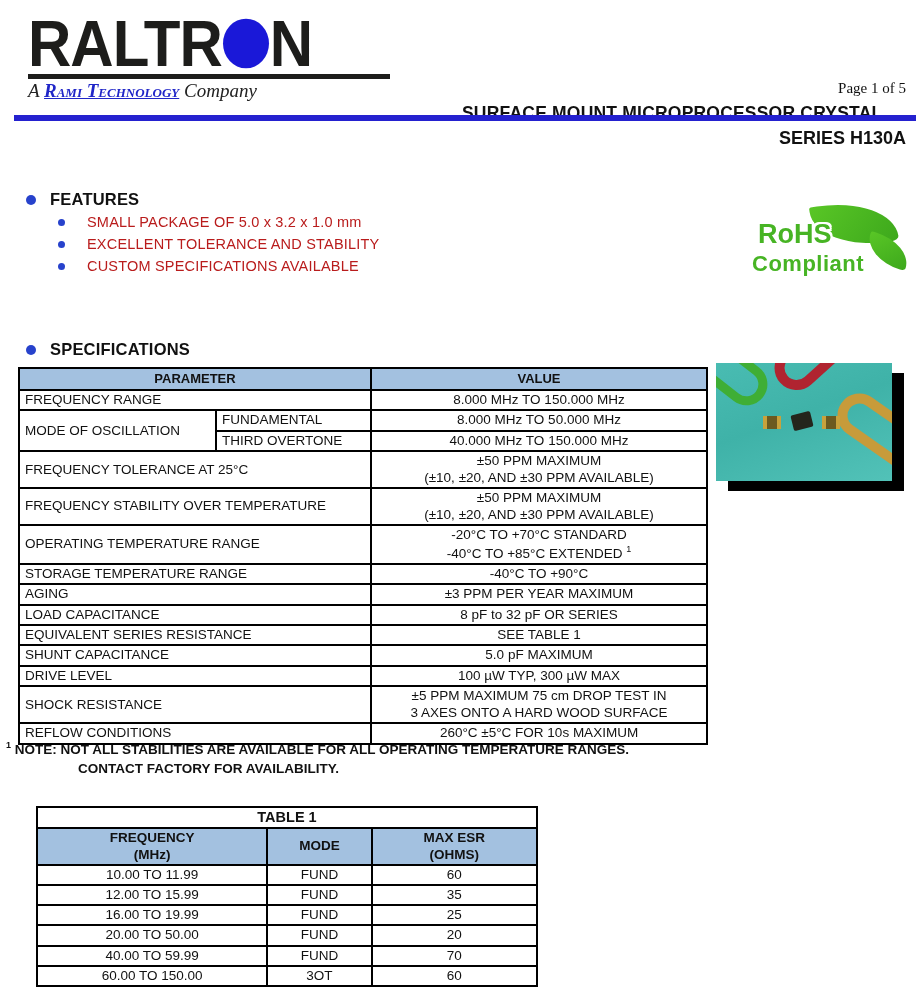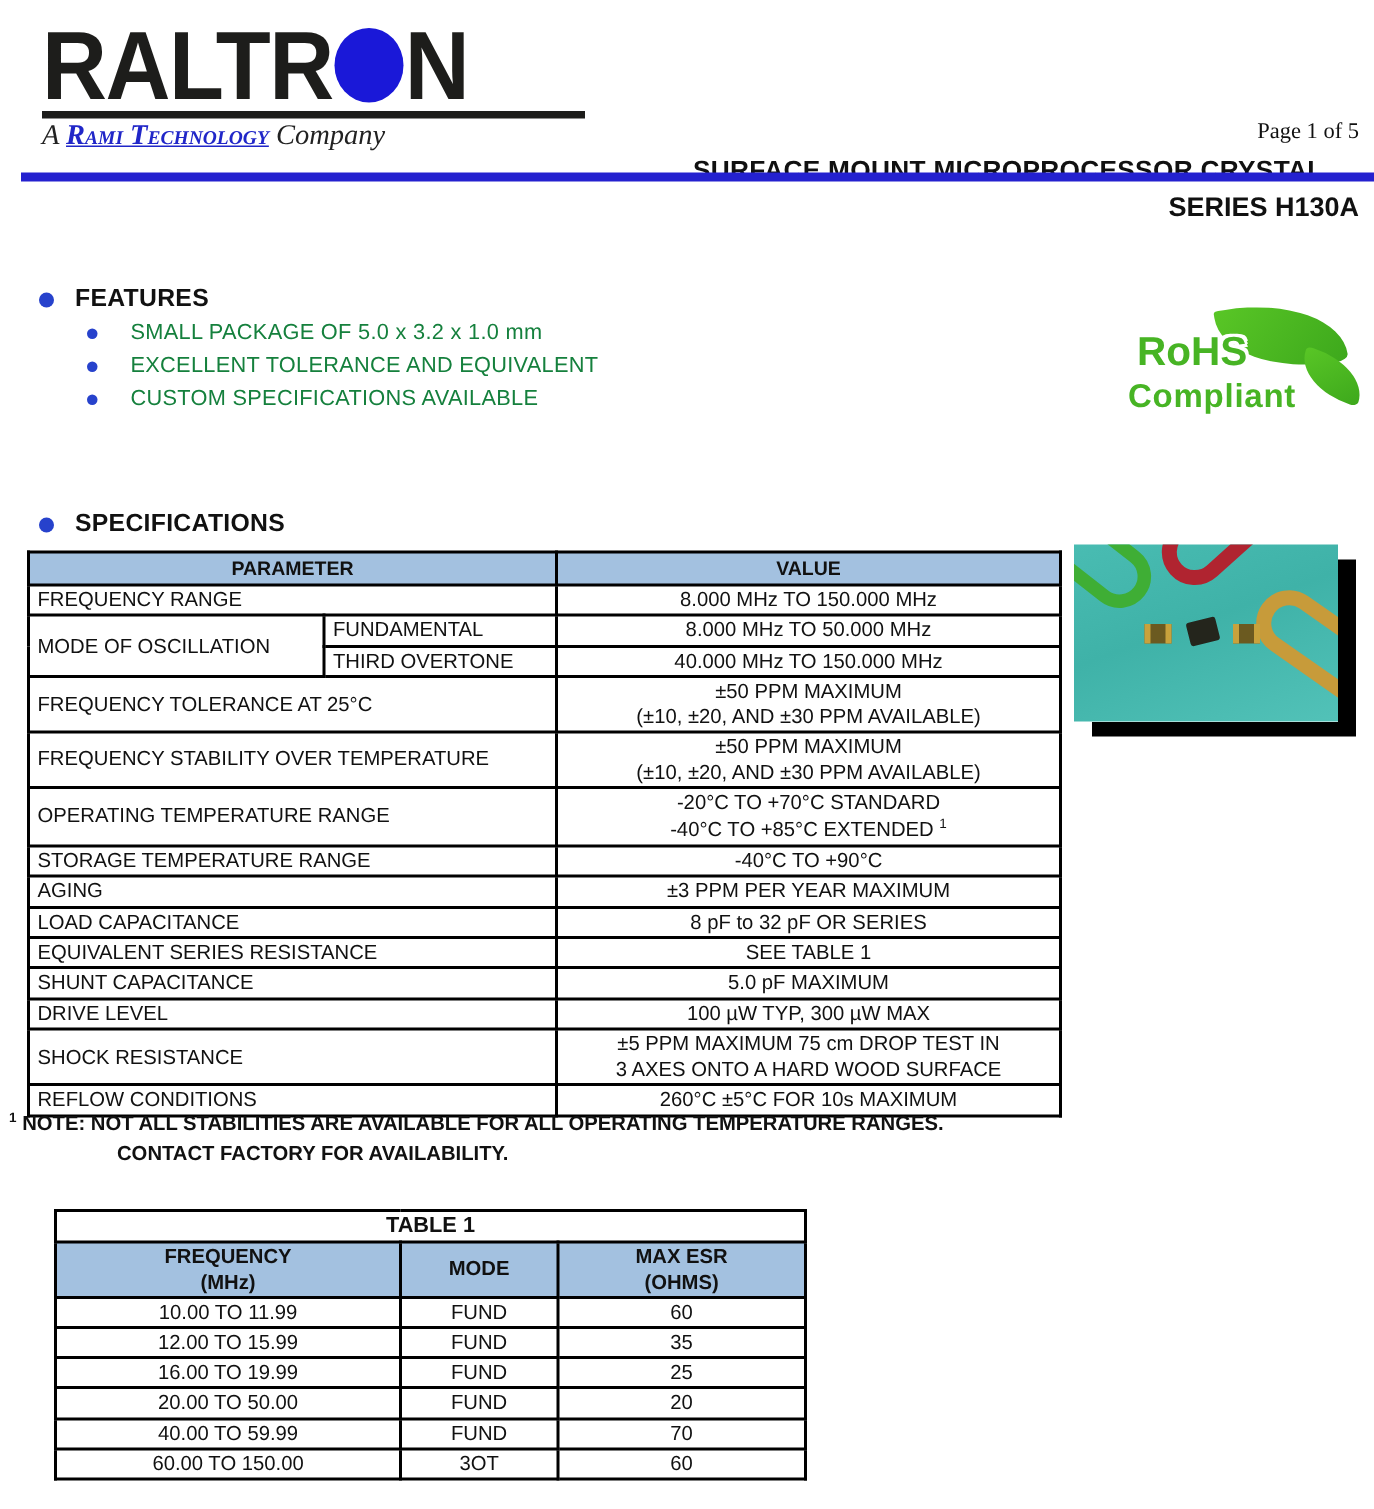--- a/index.html
+++ b/index.html
@@ -24,21 +24,21 @@
   .series { position:absolute; top:128px; right:10px; font-size:18px; font-weight:bold; color:#111; }
 
   
   .section-head { position:absolute; display:flex; align-items:center; }
   .big-bullet { width:10px; height:10px; border-radius:50%; background:#2742cc; margin-right:14px; }
   .section-title { font-size:16.5px; font-weight:bold; color:#111; letter-spacing:0.2px; }
 
   .feature-list { position:absolute; left:58px; top:214px; }
   .feature-item { display:flex; align-items:center; margin-bottom:6px; height:16px; }
   .small-bullet { width:7px; height:7px; border-radius:50%; background:#2742cc; margin-right:22px; }
-  .feature-text { font-size:14.5px; color:#15803d; letter-spacing:0.2px; }
+  .feature-text { font-size:14.5px; color:#b91c1c; letter-spacing:0.2px; }
 
   
   .rohs { position:absolute; left:750px; top:203px; width:158px; height:86px; }
   .leaf { position:absolute; background:linear-gradient(135deg,#59c626,#3da81c); }
   .leaf-big { width:84px; height:46px; left:62px; top:-2px; border-radius:4% 95% 10% 95%; transform:rotate(-9deg); }
   .leaf-small { width:44px; height:28px; left:116px; top:34px; border-radius:8% 95% 12% 95%; transform:rotate(18deg); }
   .rohs-line1 { position:absolute; left:8px; top:16px; font-size:27px; font-weight:bold; color:#47b424;
     text-shadow:-2px -2px 0 #fff, 2px -2px 0 #fff, -2px 2px 0 #fff, 2px 2px 0 #fff, 0 -2px 0 #fff, 0 2px 0 #fff, -2px 0 0 #fff, 2px 0 0 #fff; }
   .rohs-line2 { position:absolute; left:2px; top:48px; font-size:22px; font-weight:bold; color:#47b424; letter-spacing:0.5px;
     text-shadow:-2px -2px 0 #fff, 2px -2px 0 #fff, -2px 2px 0 #fff, 2px 2px 0 #fff, 0 -2px 0 #fff, 0 2px 0 #fff, -2px 0 0 #fff, 2px 0 0 #fff; }
@@ -98,21 +98,21 @@
     <span class="big-bullet"></span>
     <span class="section-title">FEATURES</span>
   </div>
   <div class="feature-list">
     <div class="feature-item">
       <span class="small-bullet"></span>
       <span class="feature-text">SMALL PACKAGE OF 5.0 x 3.2 x 1.0 mm</span>
     </div>
     <div class="feature-item">
       <span class="small-bullet"></span>
-      <span class="feature-text">EXCELLENT TOLERANCE AND EQUIVALENT</span>
+      <span class="feature-text">EXCELLENT TOLERANCE AND STABILITY</span>
     </div>
     <div class="feature-item">
       <span class="small-bullet"></span>
       <span class="feature-text">CUSTOM SPECIFICATIONS AVAILABLE</span>
     </div>
   </div>
 
   <div class="rohs">
     <div class="leaf leaf-big"></div>
     <div class="leaf leaf-small"></div>

